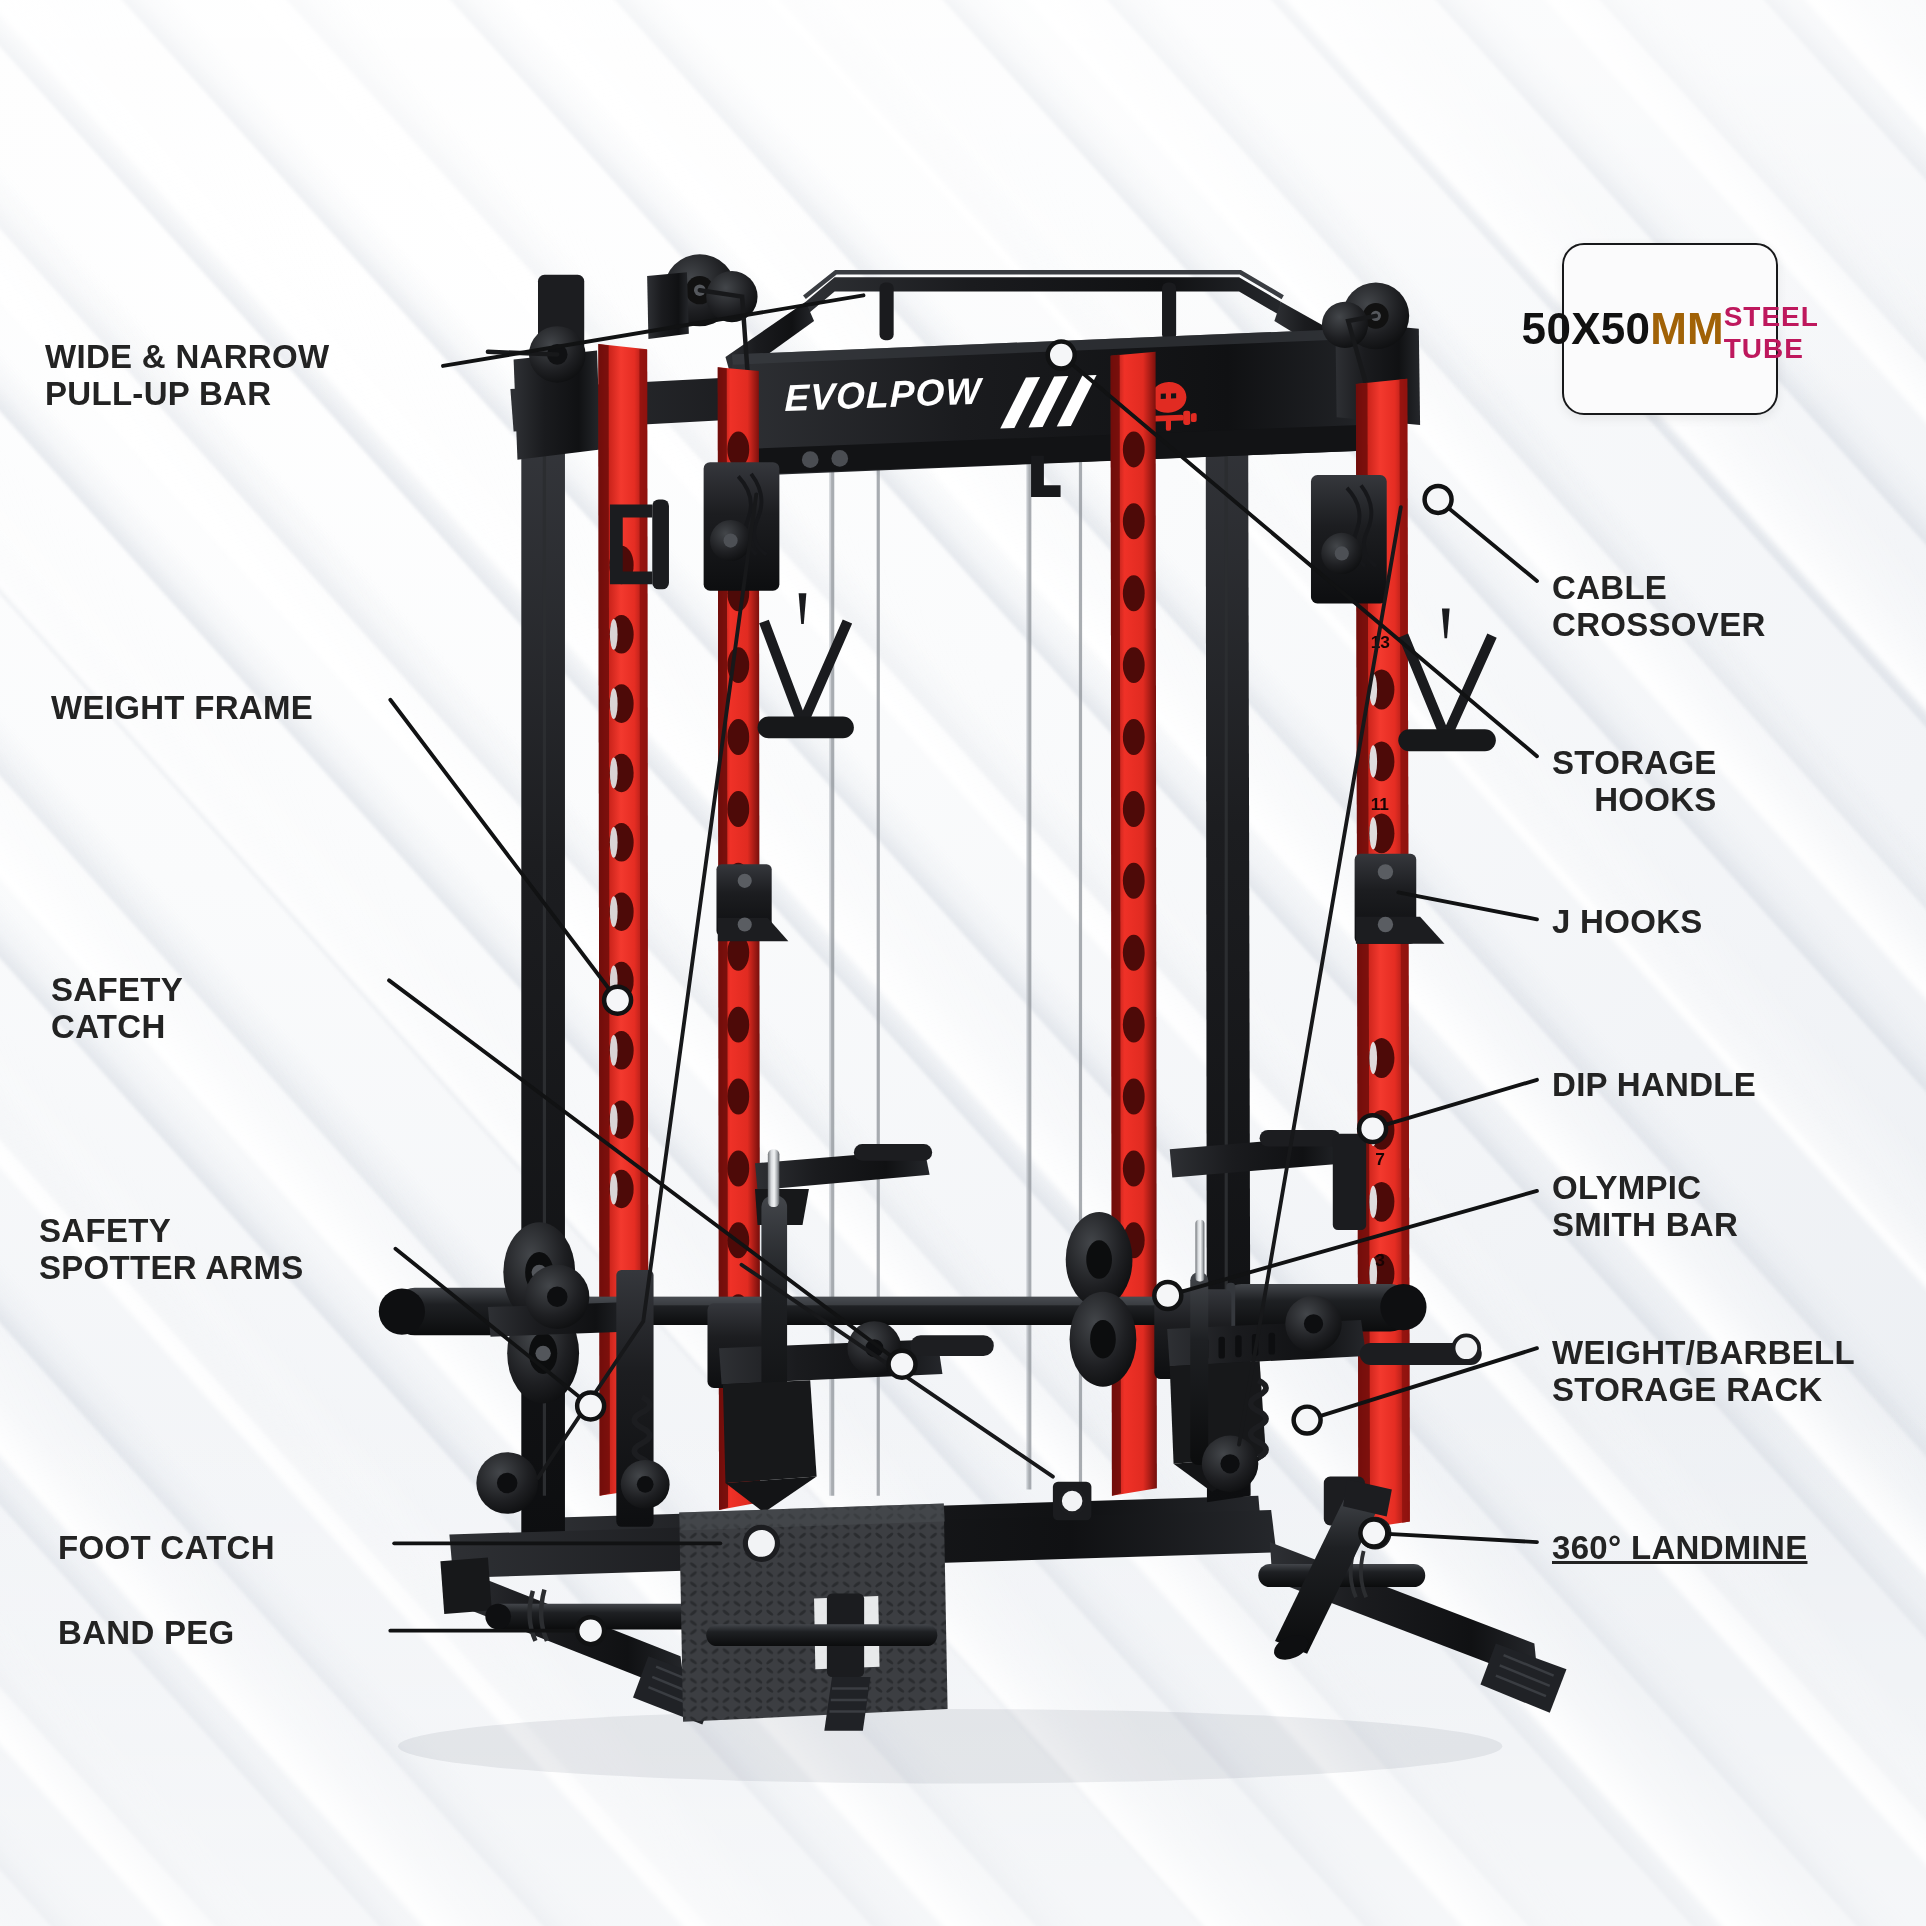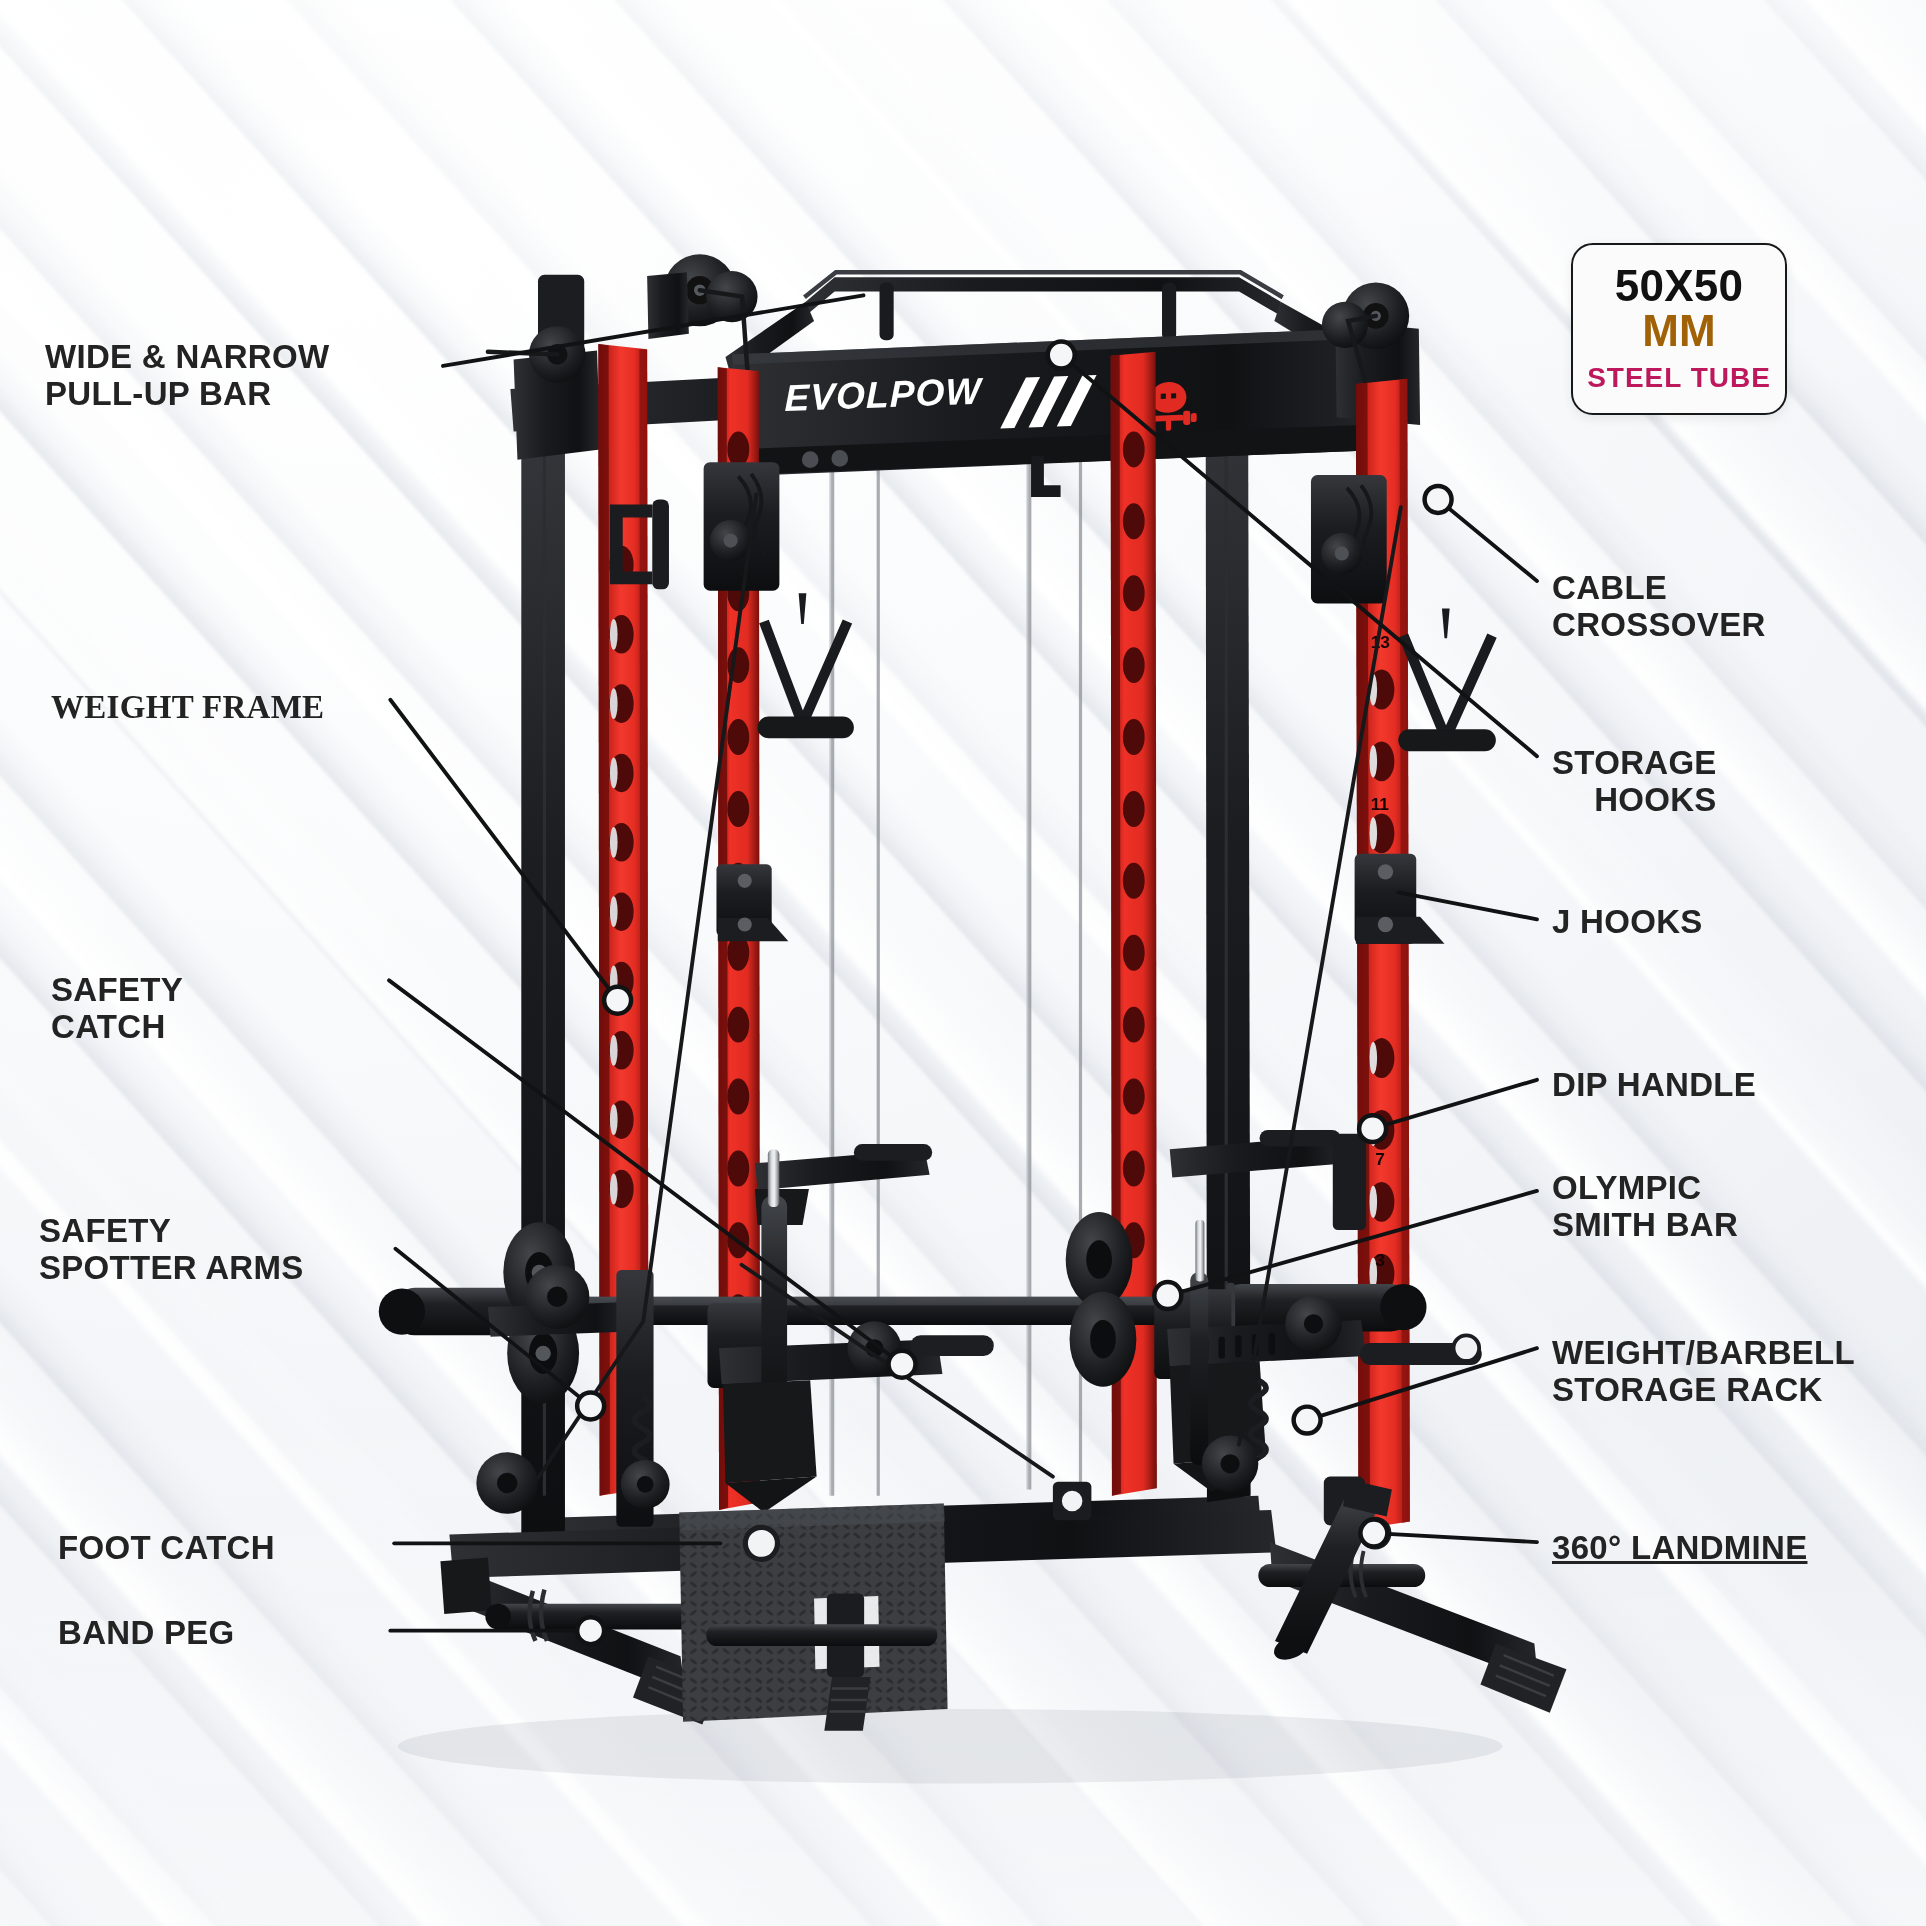--- a/index.html
+++ b/index.html
@@ -50,23 +50,22 @@
   #header-title{
     color:#fff;font-size:49px;font-weight:bold;letter-spacing:1.6px;
     margin-left:56px;white-space:nowrap;
     font-family:"Liberation Sans","DejaVu Sans",sans-serif;
   }
 
   
   #spec-badge{
     position:absolute;left:1562px;top:243px;width:212px;height:168px;
     background:#fbfbfc;border:2.6px solid #17181a;border-radius:22px;
-    display:flex;flex-direction:column;align-items:center;justify-content:center;
+    display:flex;flex-direction:row;align-items:center;justify-content:center;
     box-shadow:0 3.9px 10.3px rgba(0,0,0,.07);
-    margin-left:9px;
   }
   #spec-badge .b1{font-size:44px;font-weight:bold;color:#111;letter-spacing:0.3px;line-height:1.02;}
   #spec-badge .b2{font-size:44px;font-weight:bold;color:#a16207;line-height:1.02;}
   #spec-badge .b3{font-size:28px;font-weight:bold;color:#be185d;letter-spacing:1px;margin-top:7.7px;}
 
   
   .callout{position:absolute;color:#232323;font-weight:bold;
     font-size:33px;line-height:1.13;letter-spacing:0.3px;white-space:pre-line;}
   .callout.right-al{}
   .callout.left-al{text-align:left;}
@@ -587,21 +586,21 @@
 
   <div id="spec-badge">
     <div class="b1">50X50</div>
     <div class="b2">MM</div>
     <div class="b3">STEEL TUBE</div>
   </div>
 
   <div id="callout-layer">
       <div class="callout right-al" style="left: 45px; top: 338px; width: 392px;">WIDE &amp; NARROW
 PULL-UP BAR</div>
-      <div class="callout right-al" style="left: 51px; top: 689px; width: 385px; font-family: Liberation Serif, serif;">WEIGHT FRAME</div>
+      <div class="callout right-al" style="left: 51px; top: 689px; width: 385px;">WEIGHT FRAME</div>
       <div class="callout right-al" style="left: 51px; top: 971px; width: 385px;">SAFETY
 CATCH</div>
       <div class="callout right-al" style="left: 39px; top: 1212px; width: 398px;">SAFETY
 SPOTTER ARMS</div>
       <div class="callout right-al" style="left: 58px; top: 1529px; width: 366px;">FOOT CATCH</div>
       <div class="callout right-al" style="left: 58px; top: 1614px; width: 366px;">BAND PEG</div>
       <div class="callout left-al" style="left: 1552px; top: 569px;">CABLE
 CROSSOVER</div>
       <div class="callout left-al" style="left: 1552px; top: 744px; text-align: right;">STORAGE
 HOOKS</div>

